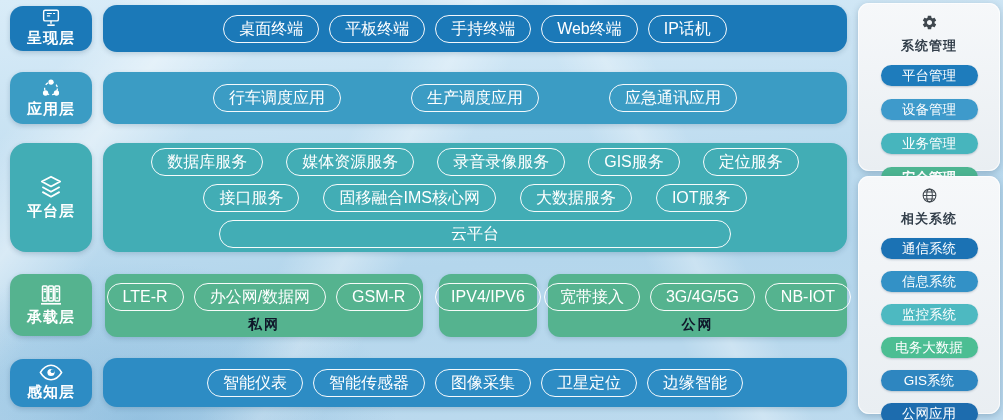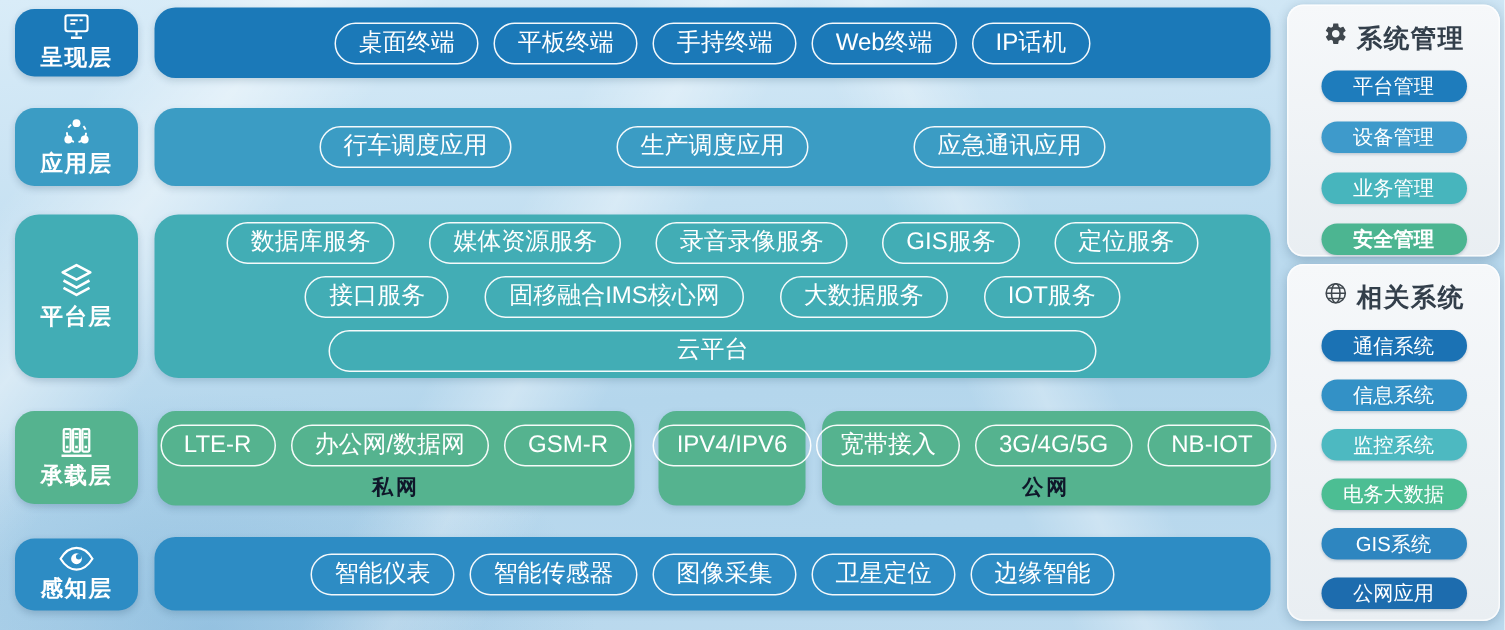--- a/index.html
+++ b/index.html
@@ -69,22 +69,22 @@
   .gb2{ left:336px; width:98px; }
   .gb3{ left:445px; width:299px; }
 
   
   .panel{
     position:absolute; left:858px; width:142px; border-radius:11px;
     background:linear-gradient(180deg,#f6f8fa 0%,#e9eef2 100%);
     box-shadow:0 2px 7px rgba(50,85,115,.3), inset 0 0 0 1px rgba(255,255,255,.7);
     display:flex; flex-direction:column; align-items:center;
   }
-  .panel-header{ display:flex; gap:6px; margin-top:11px;
-    color:#333f4b; font-size:17px; font-weight:bold; letter-spacing:1px; }
+  .panel-header{ display:flex; align-items:center; gap:6px; margin-top:11px;
+    color:#333f4b; font-size:13px; font-weight:bold; letter-spacing:1px;flex-direction:column; }
   .panel-items{ display:flex; flex-direction:column; align-items:center; margin-top:10px; }
   .p1 .panel-items{ gap:13px; } .p2 .panel-items{ gap:12px;justify-content:space-between; }
   .pitem{
     width:97px; height:21px; line-height:21px; border-radius:11px;
     color:#fff; font-size:13.5px; text-align:center; white-space:nowrap;
     box-shadow:0 1px 2px rgba(40,70,100,.25);
   }
 </style>
 </head>
 <body>

